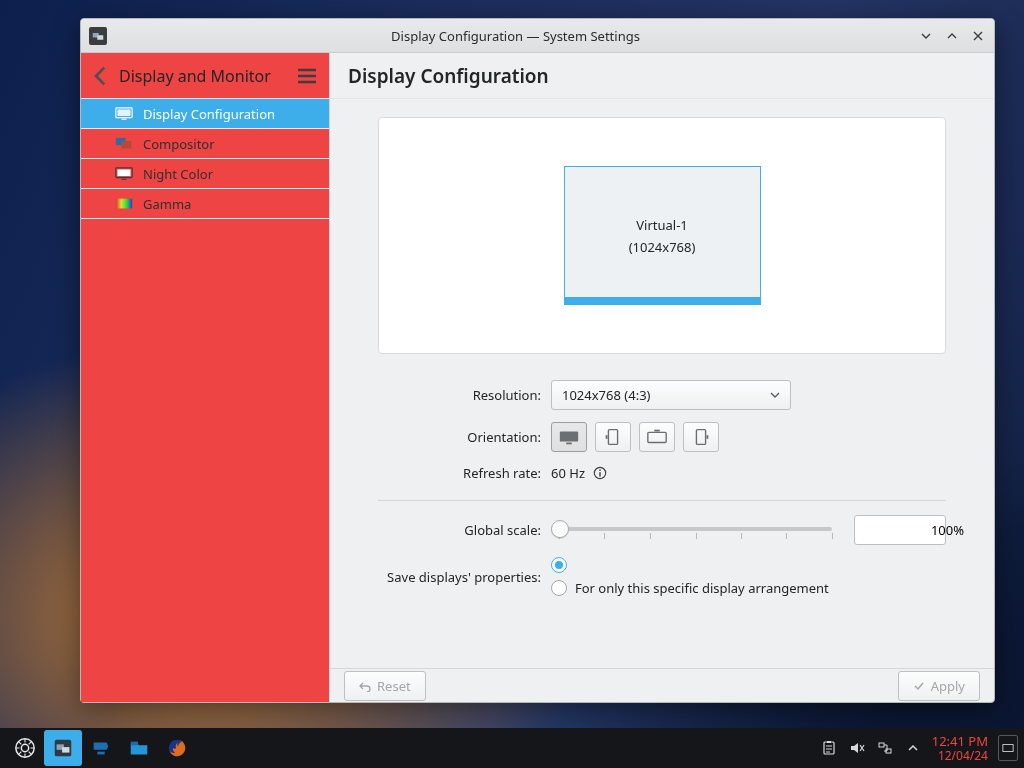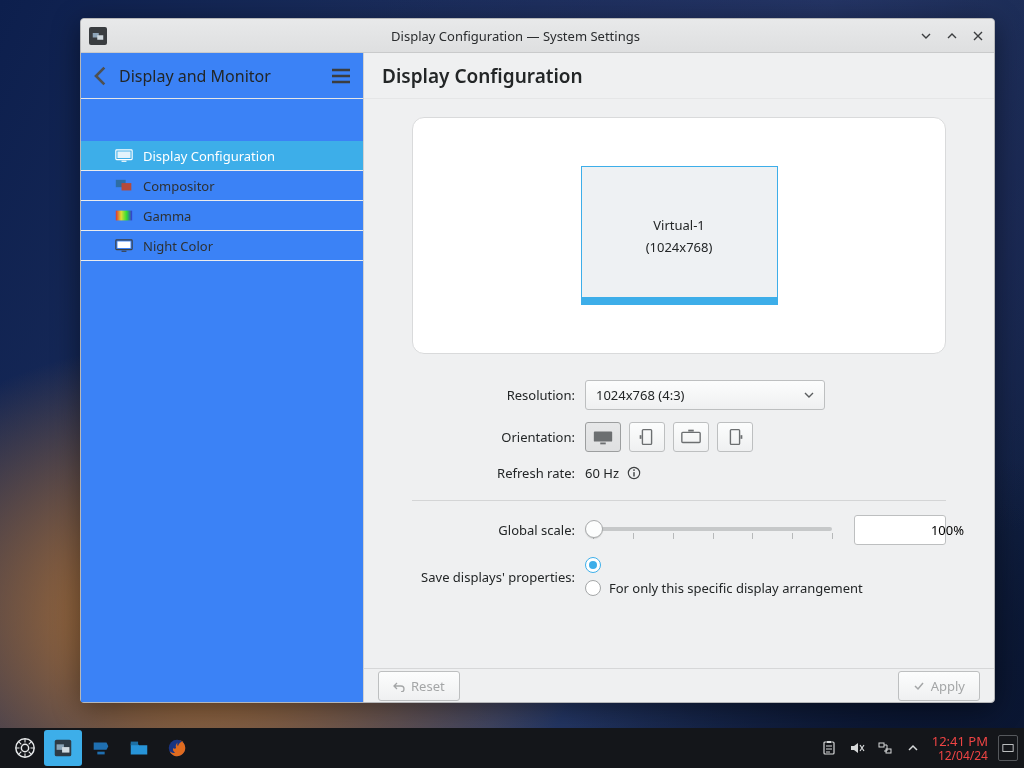--- a/index.html
+++ b/index.html
@@ -25,21 +25,21 @@
 .titlebar .app-icon { width:18px; height:18px; display:flex; align-items:center; justify-content:center;
   background:#3a3d40; border-radius:2px; margin-right:6px; }
 .titlebar .app-icon svg{width:12px;height:12px;}
 .titlebar .title { flex:1; text-align:center; font-size:13px; color:#2a2c2e; }
 .titlebar .win-btns { display:flex; gap:10px; }
 .titlebar .win-btns span { width:16px; height:16px; display:flex;align-items:center;justify-content:center;cursor:pointer;color:#3b3d3f;}
 
 
 .body { flex:1; display:flex; min-height:0; }
 
-.sidebar { width:283px; background:#3b82f6; border-right:1px solid #d0d1d2; display:flex; flex-direction:column;gap:42px; }
+.sidebar { width:249px; background:#ef4444; border-right:1px solid #d0d1d2; display:flex; flex-direction:column; }
 .sidebar-header { height:46px; display:flex; align-items:center; padding:0 10px; gap:8px; border-bottom:1px solid #e5e6e7;}
 .sidebar-header .back{width:20px;height:20px;display:flex;align-items:center;justify-content:center;color:#4e5052;cursor:pointer;}
 .sidebar-header .module-title{flex:1;font-size:16px;color:#232627;}
 .sidebar-header .hamburger{width:24px;height:24px;display:flex;align-items:center;justify-content:center;color:#3b3d3f;cursor:pointer;}
 
 .nav-list{flex:1;overflow:auto;}
 .nav-item{height:30px;display:flex;align-items:center;padding-left:34px;gap:10px;font-size:13px;
   border-bottom:1px solid #ececed;cursor:pointer;color:#2e3133;}
 .nav-item.selected{background:#3daee9;color:#fff;}
 .nav-item .nav-icon{width:18px;height:14px;}
@@ -48,21 +48,21 @@
 .sidebar-footer{height:40px;border-top:1px solid #d6d7d8;display:flex;align-items:center;justify-content:center;gap:8px;font-size:13px;color:#2e3133;cursor:pointer;}
 .sidebar-footer svg{width:14px;height:14px;}
 
 
 .main{flex:1;display:flex;flex-direction:column;min-width:0;}
 .main-header{height:46px;display:flex;align-items:center;padding:0 18px;border-bottom:1px solid #e5e6e7;}
 .main-header h1{font-size:19px;font-weight:600;color:#232627;}
 
 .main-content{flex:1;overflow:auto;padding:18px 48px 10px;}
 
-.monitor-canvas{border:1px solid #d9dadb;background:#fff;border-radius:12px;height:237px;
+.monitor-canvas{border:1px solid #d9dadb;background:#fff;border-radius:4px;height:237px;
   display:flex;align-items:center;justify-content:center;margin-bottom:26px;}
 .monitor-box{width:197px;height:139px;border:1px solid #3daee9;background:#eef1f3;position:relative;
   display:flex;flex-direction:column;align-items:center;justify-content:center;gap:4px;}
 .monitor-box .blue-strip{position:absolute;left:-1px;right:-1px;bottom:-1px;height:8px;background:#3daee9;}
 .monitor-box .m-name{font-size:13px;color:#232627;}
 .monitor-box .m-res{font-size:13px;color:#232627;}
 
 .form{display:grid;grid-template-columns:173px 1fr;row-gap:12px;align-items:center;font-size:13px;color:#232627;}
 .form .lbl{text-align:right;padding-right:10px;}
 
@@ -185,42 +185,42 @@
               <svg viewBox="0 0 22 16">
                   <rect x="1" y="1" width="12" height="9" fill="#2d6da4"></rect>
                   <rect x="8" y="5" width="12" height="9" fill="#b54a3a"></rect>
                 </svg>
             </span>
             <span>Compositor</span>
           </div>
           <div class="nav-item">
             <span class="nav-icon">
               <svg viewBox="0 0 22 16">
+                  <rect x="1" y="1" width="20" height="12" rx="1" fill="none" stroke="#3c3f41" stroke-width="1.4"></rect>
+                  <rect x="3" y="3" width="16" height="8" fill="#fff"></rect>
+                  <path d="M8 15h6" stroke="#3c3f41" stroke-width="1.4"></path>
+                </svg>
+            </span>
+            <span>Night Color</span>
+          </div>
+          <div class="nav-item">
+            <span class="nav-icon">
+              <svg viewBox="0 0 22 16">
                   <defs>
                     <linearGradient id="gg" x1="0" x2="1">
                       <stop offset="0" stop-color="#d33"></stop>
                       <stop offset=".33" stop-color="#dd3"></stop>
                       <stop offset=".66" stop-color="#3d3"></stop>
                       <stop offset="1" stop-color="#33d"></stop>
                     </linearGradient>
                   </defs>
                   <rect x="1" y="2" width="20" height="12" fill="url(#gg)"></rect>
                 </svg>
             </span>
             <span>Gamma</span>
-          </div>
-          <div class="nav-item">
-            <span class="nav-icon">
-              <svg viewBox="0 0 22 16">
-                  <rect x="1" y="1" width="20" height="12" rx="1" fill="none" stroke="#3c3f41" stroke-width="1.4"></rect>
-                  <rect x="3" y="3" width="16" height="8" fill="#fff"></rect>
-                  <path d="M8 15h6" stroke="#3c3f41" stroke-width="1.4"></path>
-                </svg>
-            </span>
-            <span>Night Color</span>
           </div>
         </div>
       </div>
 
       <div class="main">
         <div class="main-header">
           <h1>Display Configuration</h1>
         </div>
         <div class="main-content">
           <div class="monitor-canvas">

